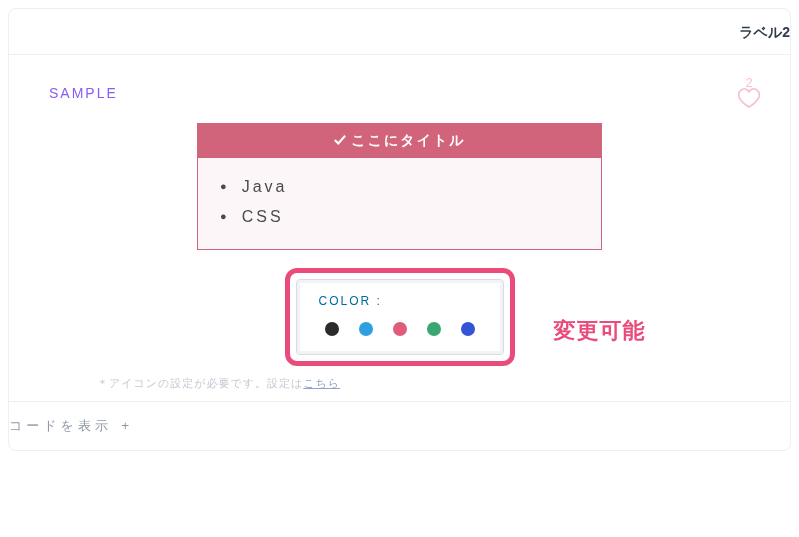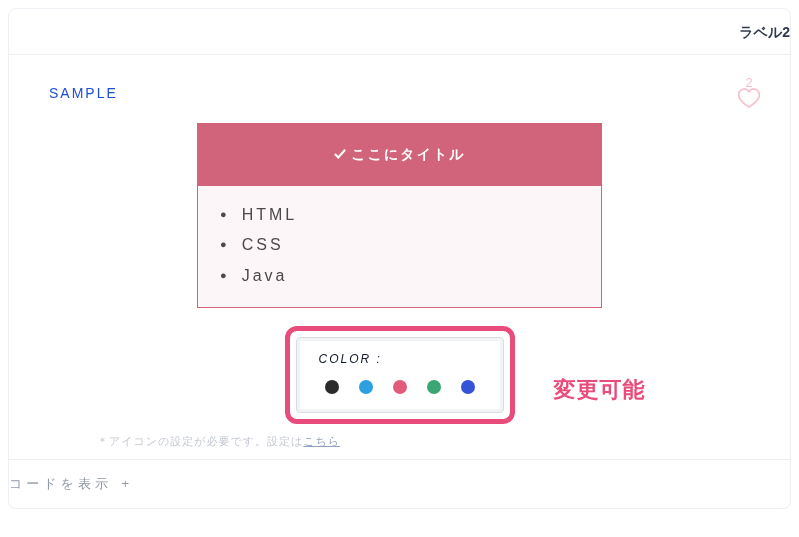--- a/index.html
+++ b/index.html
@@ -22,21 +22,21 @@
   .tab-label {
     font-size: 14px;
     font-weight: 700;
     color: #2f3a4a;
   }
   .content {
     padding: 30px 40px 10px;
     position: relative;
   }
   .sample-label {
-    color: #1d4ed8;
+    color: #8b5cf6;
     font-size: 14px;
     letter-spacing: 2px;
     font-weight: 500;
   }
   .like-box {
     position: absolute;
     right: 30px;
     top: 20px;
     text-align: center;
   }
@@ -51,21 +51,21 @@
     width: 405px;
     margin: 22px auto 18px;
     border: 1px solid #d1637a;
   }
   .box1-header {
     background: #d1637a;
     color: #fff;
     font-weight: 600;
     font-size: 14px;
     text-align: center;
-    padding: 22px 0;
+    padding: 8px 0;
     letter-spacing: 2px;
   }
   .box1-header .check-icon {
     display: inline-block;
     vertical-align: middle;
     margin-right: 4px;
   }
   .box1-body {
     background: #fdf6f8;
     padding: 14px 22px 16px;
@@ -97,25 +97,24 @@
   }
   .picker {
     border: 1px solid #d9dde3;
     border-radius: 4px;
     background: #fff;
     padding: 14px 22px 18px;
     width: 208px;
     box-shadow: inset 0 0 0 3px #f2f3f5;
   }
   .picker-label {
-    color: #0f172a;
+    color: #0369a1;
     font-size: 12px;
     letter-spacing: 2px;
     margin-bottom: 14px;
-    font-style: italic;
   }
   .swatches {
     display: flex;
     justify-content: space-between;
     padding: 0 6px;
   }
   .swatch {
     width: 14px;
     height: 14px;
     border-radius: 50%;
@@ -177,23 +176,22 @@
 
     <div class="box1">
       <div class="box1-header">
         <span class="check-icon">
           <svg width="14" height="12" viewBox="0 0 16 14">
               <path d="M2 7 L6 11 L14 2" fill="none" stroke="#fff" stroke-width="2.5"></path>
             </svg>
         </span><span>ここにタイトル</span>
       </div>
       <ul class="box1-body">
-        <li>HTML</li>
+        <li>Java</li>
         <li>CSS</li>
-        <li>Java</li>
       </ul>
     </div>
 
     <div class="picker-wrap">
       <div class="picker-highlight">
         <div class="picker">
           <div class="picker-label">COLOR :</div>
           <div class="swatches">
             <div class="swatch" style="background:#2b2b2b"></div>
             <div class="swatch" style="background:#2da0e0"></div>

